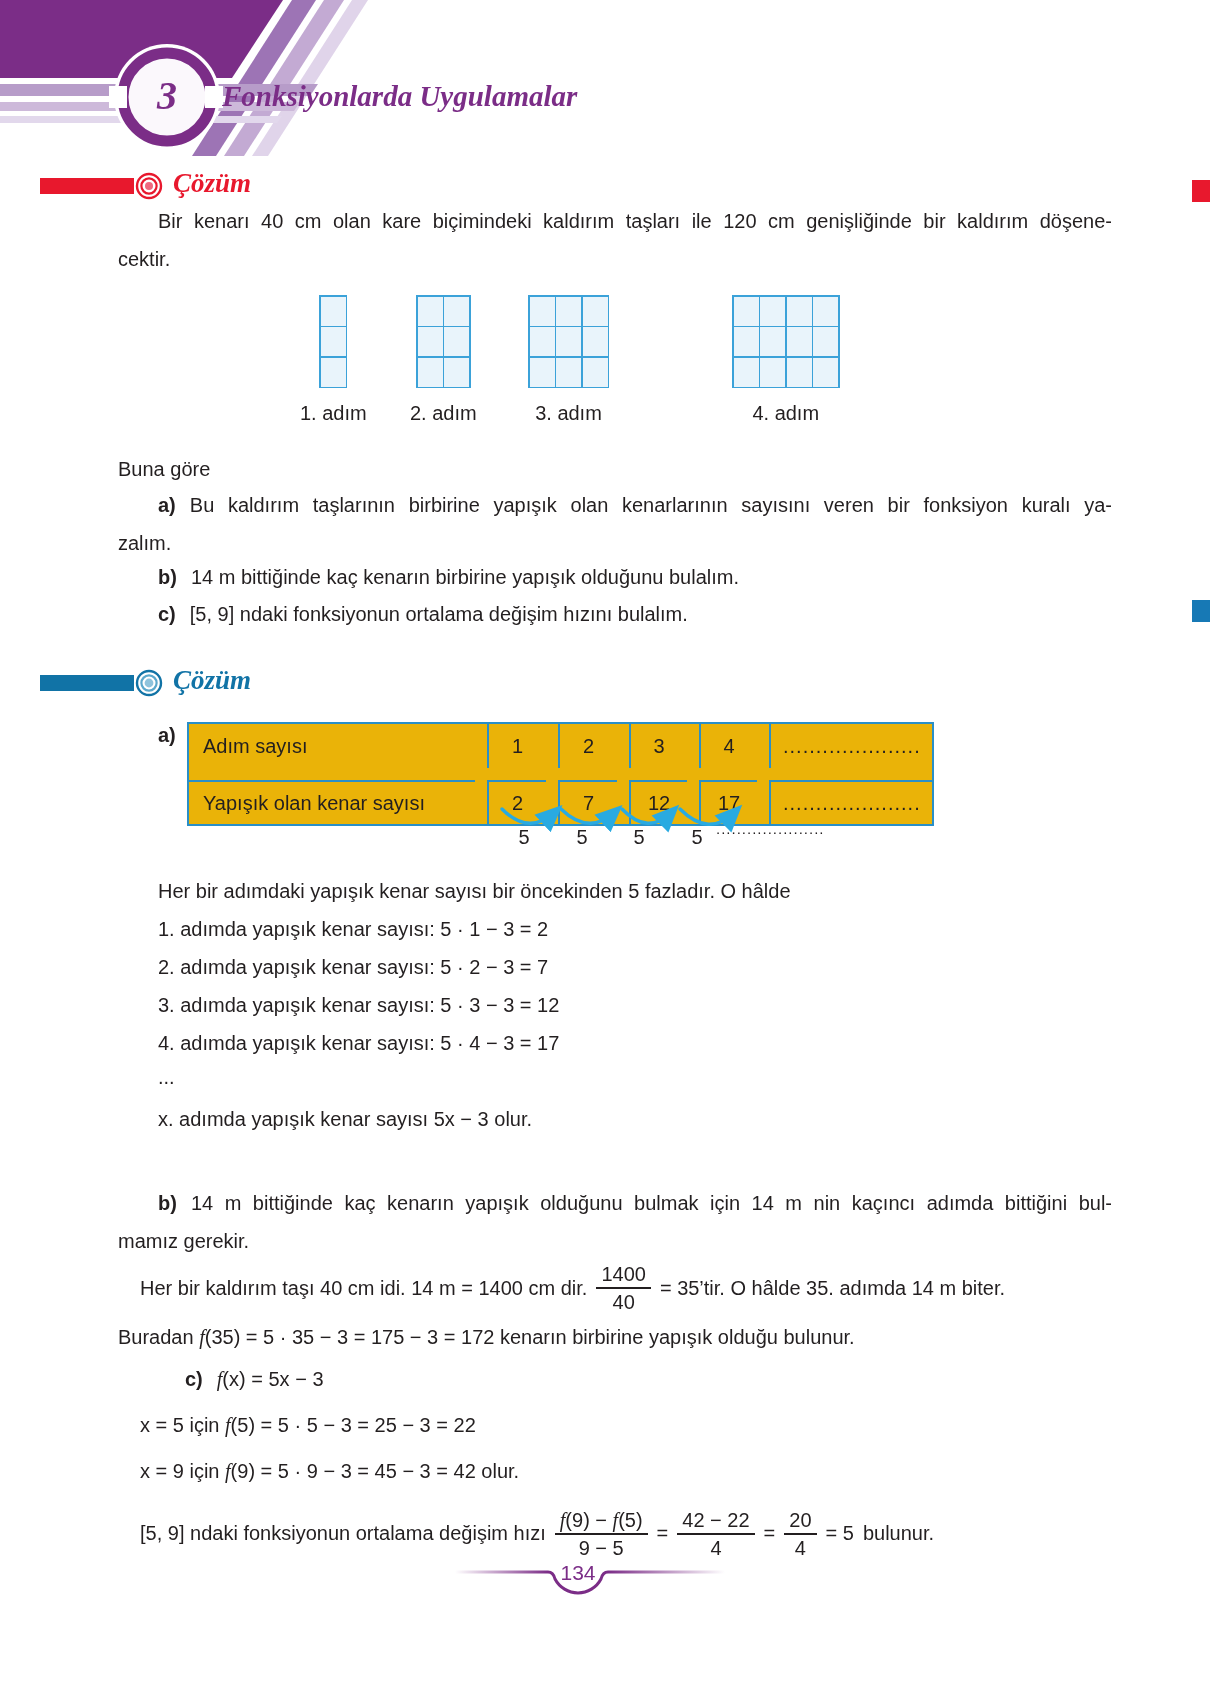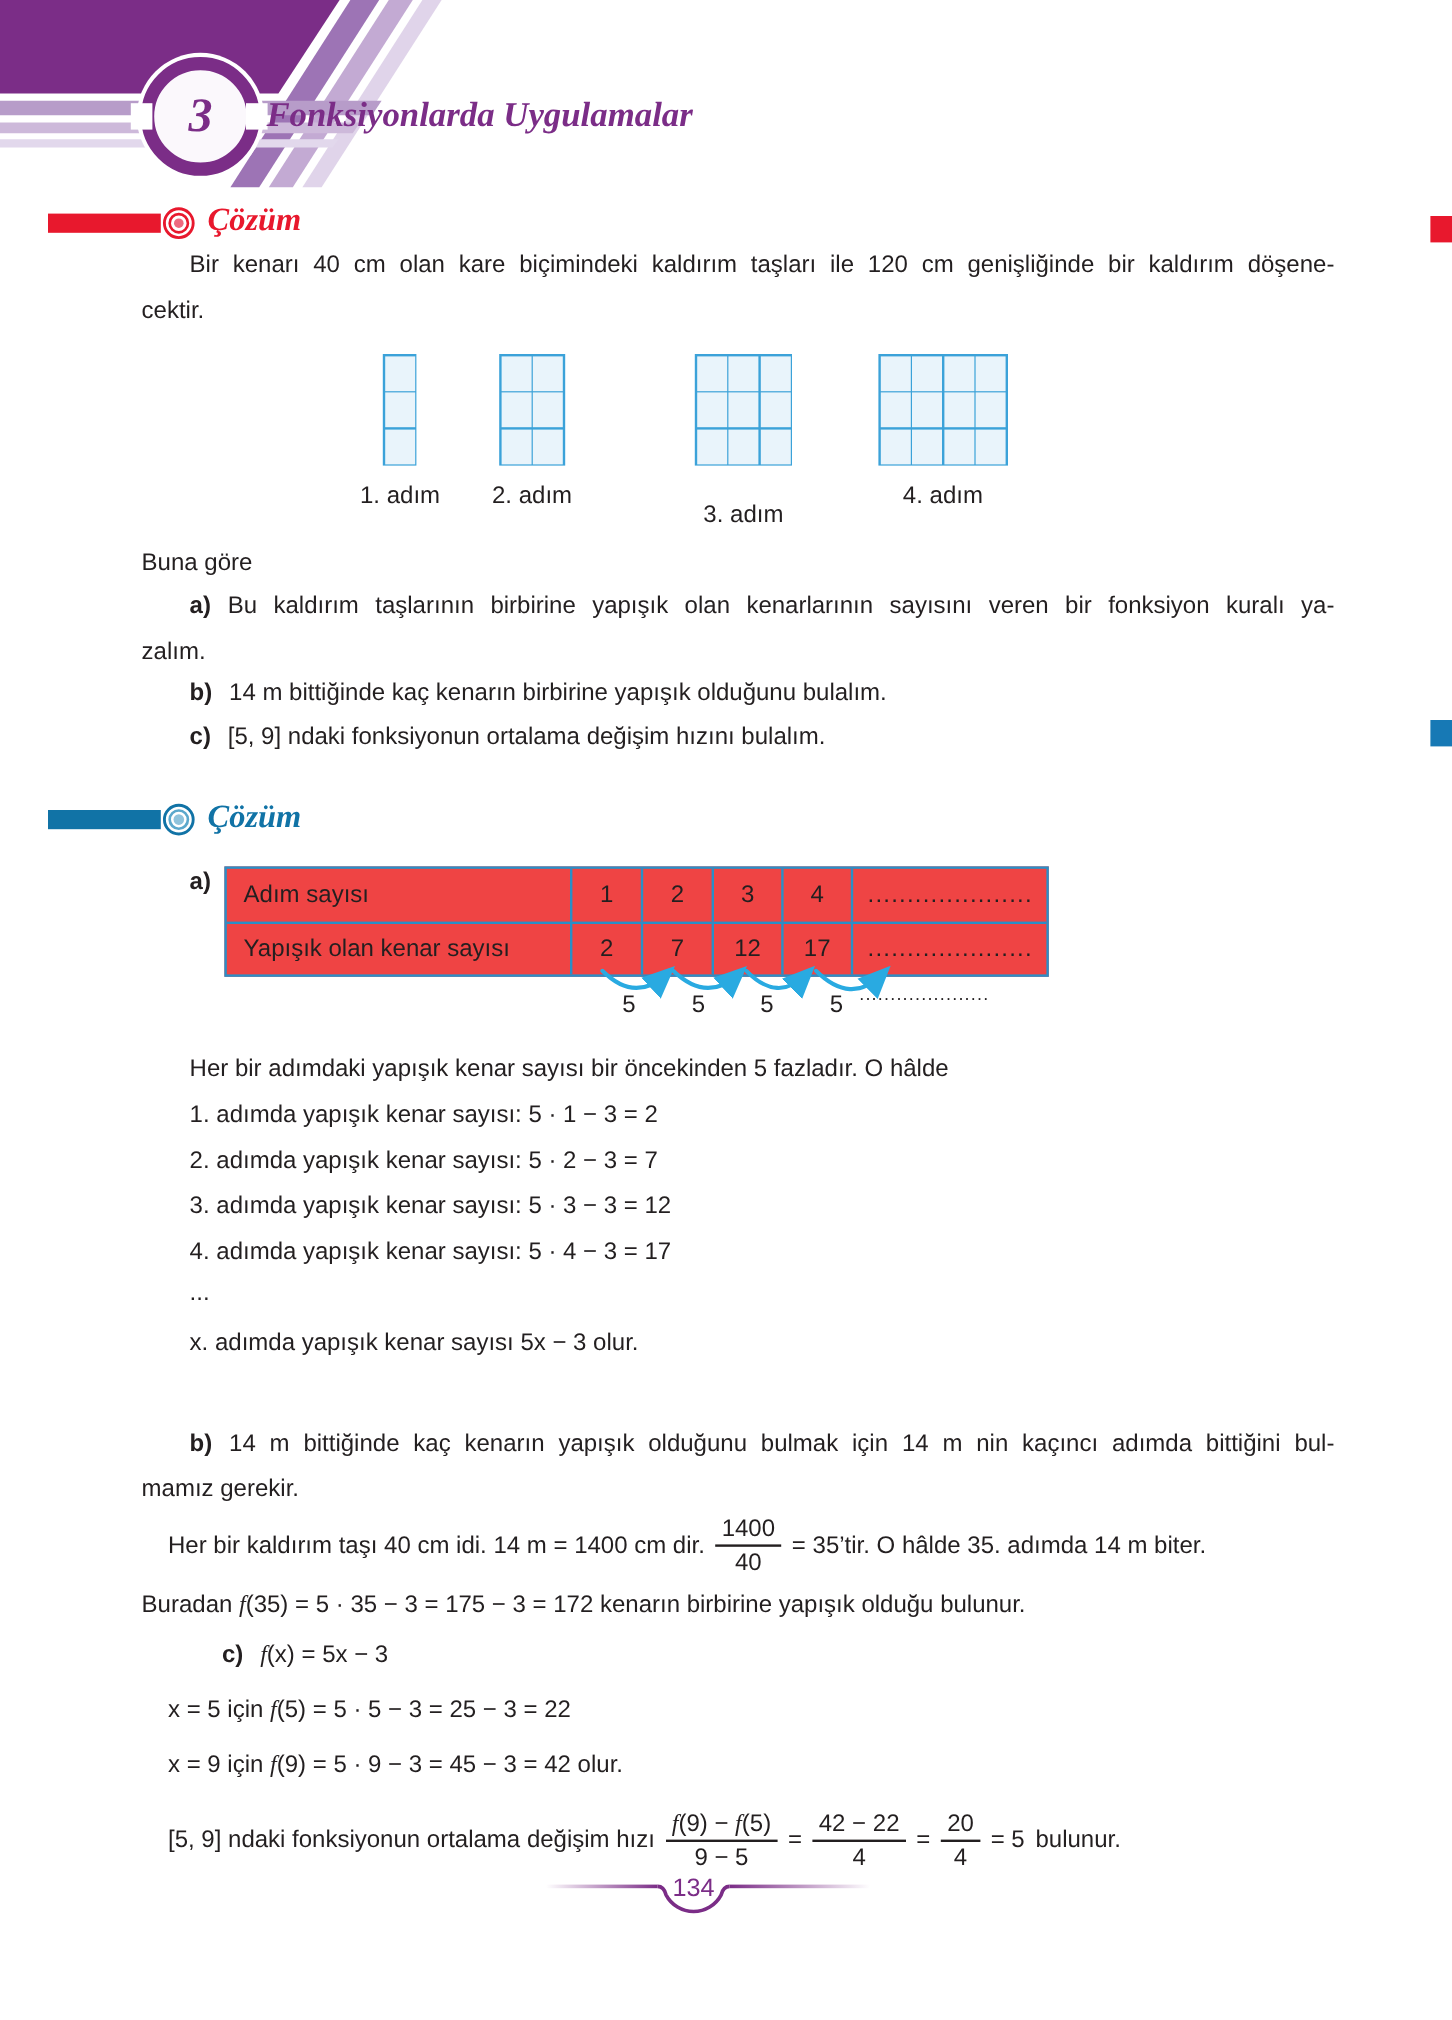--- a/index.html
+++ b/index.html
@@ -15,21 +15,21 @@
   .sec-bar{position:absolute;left:40px;width:94px;height:16px;}
   .sec-title{position:absolute;left:173px;font-family:"Liberation Serif","DejaVu Serif",serif;
              font-weight:bold;font-style:italic;font-size:27px;}
   .edge-sq{position:absolute;left:1192px;width:18px;height:22px;}
   .grid-fig{position:absolute;top:295px;display:flex;flex-direction:column;align-items:center;}
   .grid-cells{display:grid;gap:1.5px;padding:1.5px;background:#3ba2d9;}
   .cell{width:25px;height:29px;background:#e9f4fb;}
   .grid-label{margin-top:14px;font-size:20px;}
   .sol-table{position:absolute;left:187px;top:722px;display:grid;
              grid-template-columns:286px 59px 59px 58px 58px 163px;grid-auto-rows:44px;
-             border:2px solid #2a8fc7;background:#ef4444;}
+             border:2px solid #2a8fc7;background:#eab308;gap:12px;}
   .tcell{display:flex;align-items:center;border-left:2px solid #2a8fc7;border-top:2px solid #2a8fc7;}
   .tcell:nth-child(-n+6){border-top:none;}
   .tcell:nth-child(6n+1){border-left:none;}
   .tcell.th{padding-left:14px;}
   .tcell.num{justify-content:center;}
   .tcell.dots{padding-left:12px;letter-spacing:1px;}
   .diff-num{position:absolute;width:24px;text-align:center;font-size:20px;}
   .diff-dots{position:absolute;font-size:15px;letter-spacing:1px;}
   .math-row{position:absolute;display:flex;align-items:center;gap:9px;white-space:nowrap;}
   .frac{display:inline-flex;flex-direction:column;align-items:center;line-height:1.2;font-size:20px;}
@@ -94,21 +94,21 @@
       <div class="grid-cells" style="grid-template-columns: repeat(2, 25px);">
         <div class="cell"></div>
         <div class="cell"></div>
         <div class="cell"></div>
         <div class="cell"></div>
         <div class="cell"></div>
         <div class="cell"></div>
       </div>
       <div class="grid-label">2. adım</div>
     </div>
-  <div class="grid-fig" style="left:579px;gap:16px;">
+  <div class="grid-fig" style="left:528px;">
       <div class="grid-cells" style="grid-template-columns: repeat(3, 25px);">
         <div class="cell"></div>
         <div class="cell"></div>
         <div class="cell"></div>
         <div class="cell"></div>
         <div class="cell"></div>
         <div class="cell"></div>
         <div class="cell"></div>
         <div class="cell"></div>
         <div class="cell"></div>

